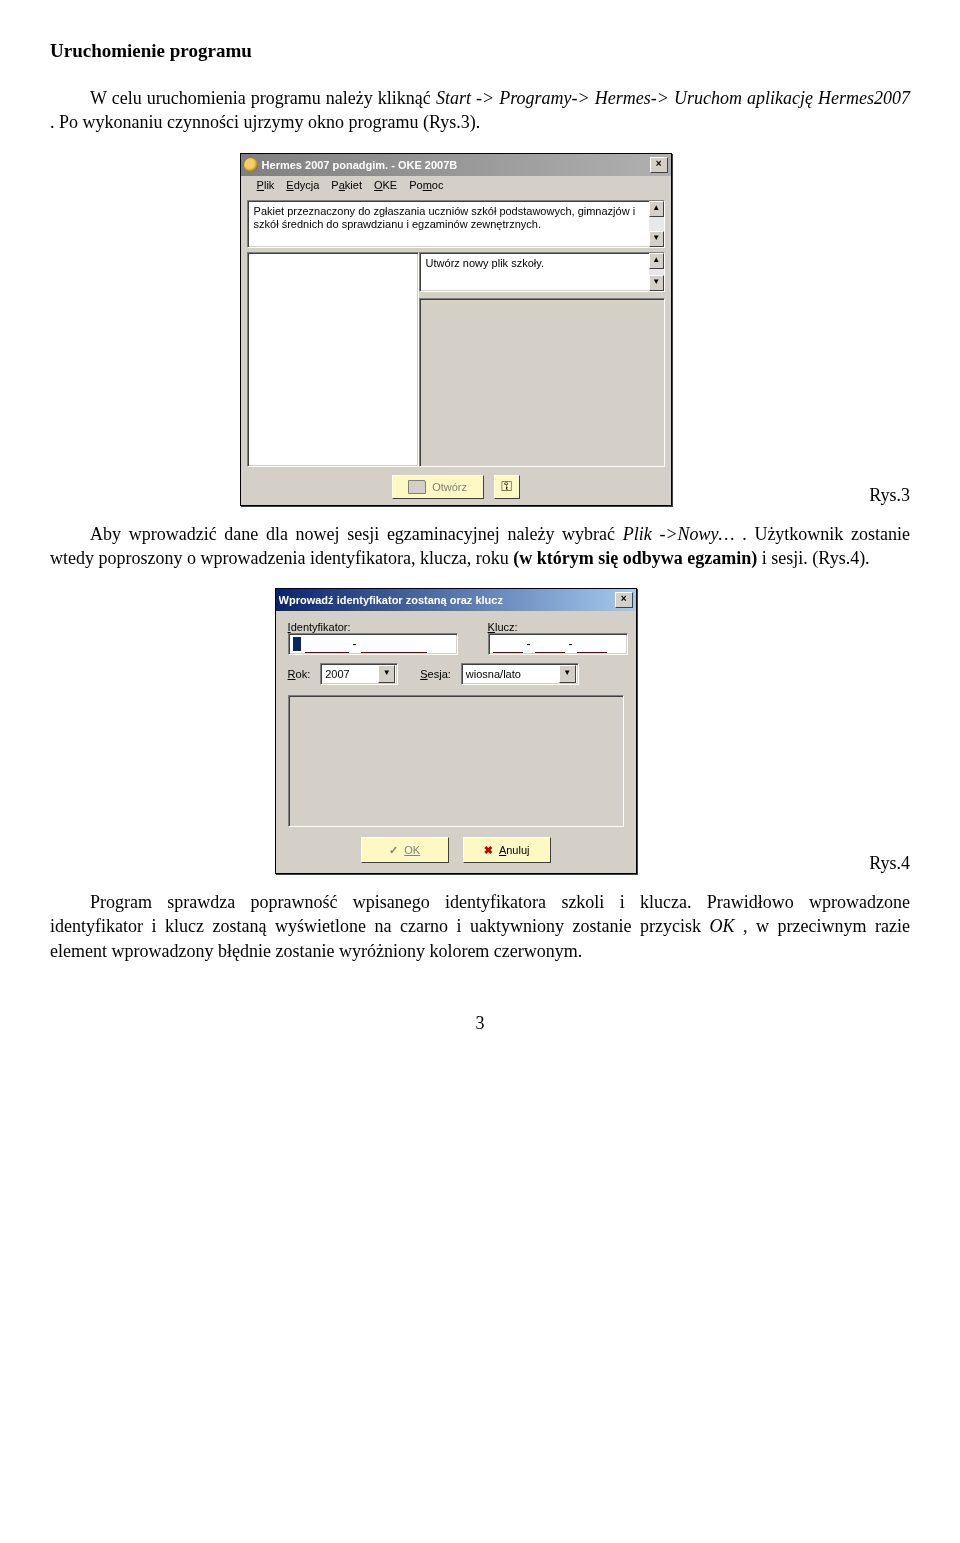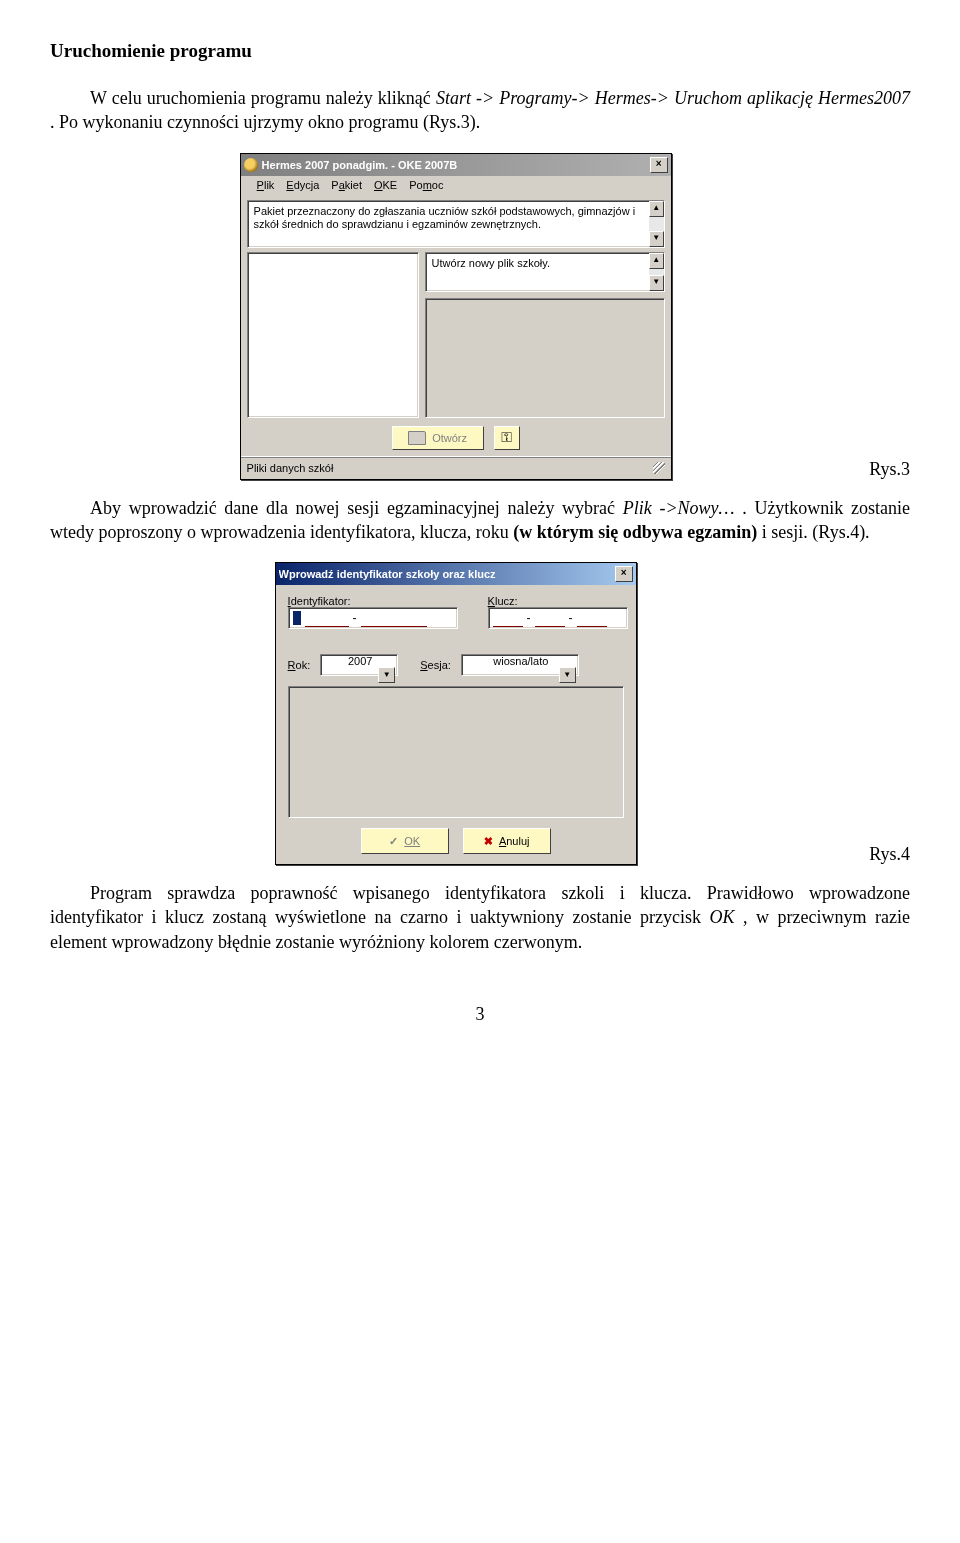--- a/index.html
+++ b/index.html
@@ -107,22 +107,21 @@
     margin: 6px 6px 4px 6px;
     padding: 4px 6px;
     height: 38px;
     position: relative;
     font-size: 11px;
     line-height: 13px;
   }
   .mid-row {
     display: flex;
     margin: 0 6px;
-    gap: 6px;
-    height: 166px;
+    height: 215px;
   }
   .left-list { flex: 0 0 170px; }
   .right-col { flex: 1; display: flex; flex-direction: column; gap: 6px; }
   .hint-box { height: 30px; padding: 4px 6px; font-size: 11px; position: relative; }
   .big-blank { flex: 1; }
   .btn-row {
     display: flex;
     gap: 10px;
     margin: 8px 6px 6px 6px;
     justify-content: center;
@@ -198,21 +197,20 @@
   .seg { border-bottom: 1px solid #800000; height: 16px; }
   .seg.marked { background: #0a246a; width: 8px; border-bottom:none; height:14px; }
   .dash { color: #000; font-size: 12px; }
   .combo {
     height: 20px;
     display: flex;
     align-items: center;
     background: #fff;
     padding: 0 2px 0 4px;
     font-size: 11px;
-    flex-direction: column;
   }
   .combo .dd {
     width: 15px; height: 16px;
     border: 1px solid #fff;
     border-right-color: #404040;
     border-bottom-color: #404040;
     background: #d4d0c8;
     margin-left: auto;
     font-size: 8px;
     line-height: 14px;
@@ -301,41 +299,37 @@
     </div>
     <div class="btn-row">
       <div class="outset wbtn">
         <span class="open-icon"></span>
         <span>Otwórz</span>
       </div>
       <div class="outset key-icon">
         <span>⚿</span>
       </div>
     </div>
-    <div class="statusbar">
-      <span>Pliki danych szkół</span>
-      <div class="grip"></div>
-    </div>
   </div>
   <div class="caption">Rys.3</div>
 </div>
 
 <p class="indent">
   <span>Aby wprowadzić dane dla nowej sesji egzaminacyjnej należy wybrać </span>
   <span class="italic">Plik -&gt;Nowy…</span>
   <span>. Użytkownik zostanie wtedy poproszony o wprowadzenia identyfikatora, klucza, roku </span>
   <b>(w którym się odbywa egzamin)</b>
   <span>  i sesji. (Rys.4).</span>
 </p>
 
 <div class="caption-row">
 
   <div class="win win2">
     <div class="titlebar">
-      <div class="ttext">Wprowadź identyfikator szkoły oraz klucz</div>
+      <div class="ttext">Wprowadź identyfikator zostaną oraz klucz</div>
       <div class="close">×</div>
     </div>
     <div class="body2">
       <div class="row2">
         <div style="flex:0 0 170px">
           <div class="lbl"><u>I</u><span></span>dentyfikator:</div>
           <div class="inset field ident-box">
             <div class="seg marked"></div>
             <div class="seg" style="width:44px"></div>
             <span class="dash">-</span>
@@ -346,21 +340,21 @@
           <div class="lbl"><u>K</u>lucz:</div>
           <div class="inset field" style="width:130px; gap:4px">
             <div class="seg" style="width:30px"></div>
             <span class="dash">-</span>
             <div class="seg" style="width:30px"></div>
             <span class="dash">-</span>
             <div class="seg" style="width:30px"></div>
           </div>
         </div>
       </div>
-      <div class="row2" style="align-items:center; gap:10px; margin-top:25px">
+      <div class="row2" style="align-items:center; gap:10px; margin-top:8px">
         <div class="lbl"><u>R</u>ok:</div>
         <div class="inset combo" style="width:70px">
           <span>2007</span>
           <div class="dd">▼</div>
         </div>
         <div class="lbl" style="margin-left:12px"><u>S</u>esja:</div>
         <div class="inset combo" style="width:110px">
           <span>wiosna/lato</span>
           <div class="dd">▼</div>
         </div>

